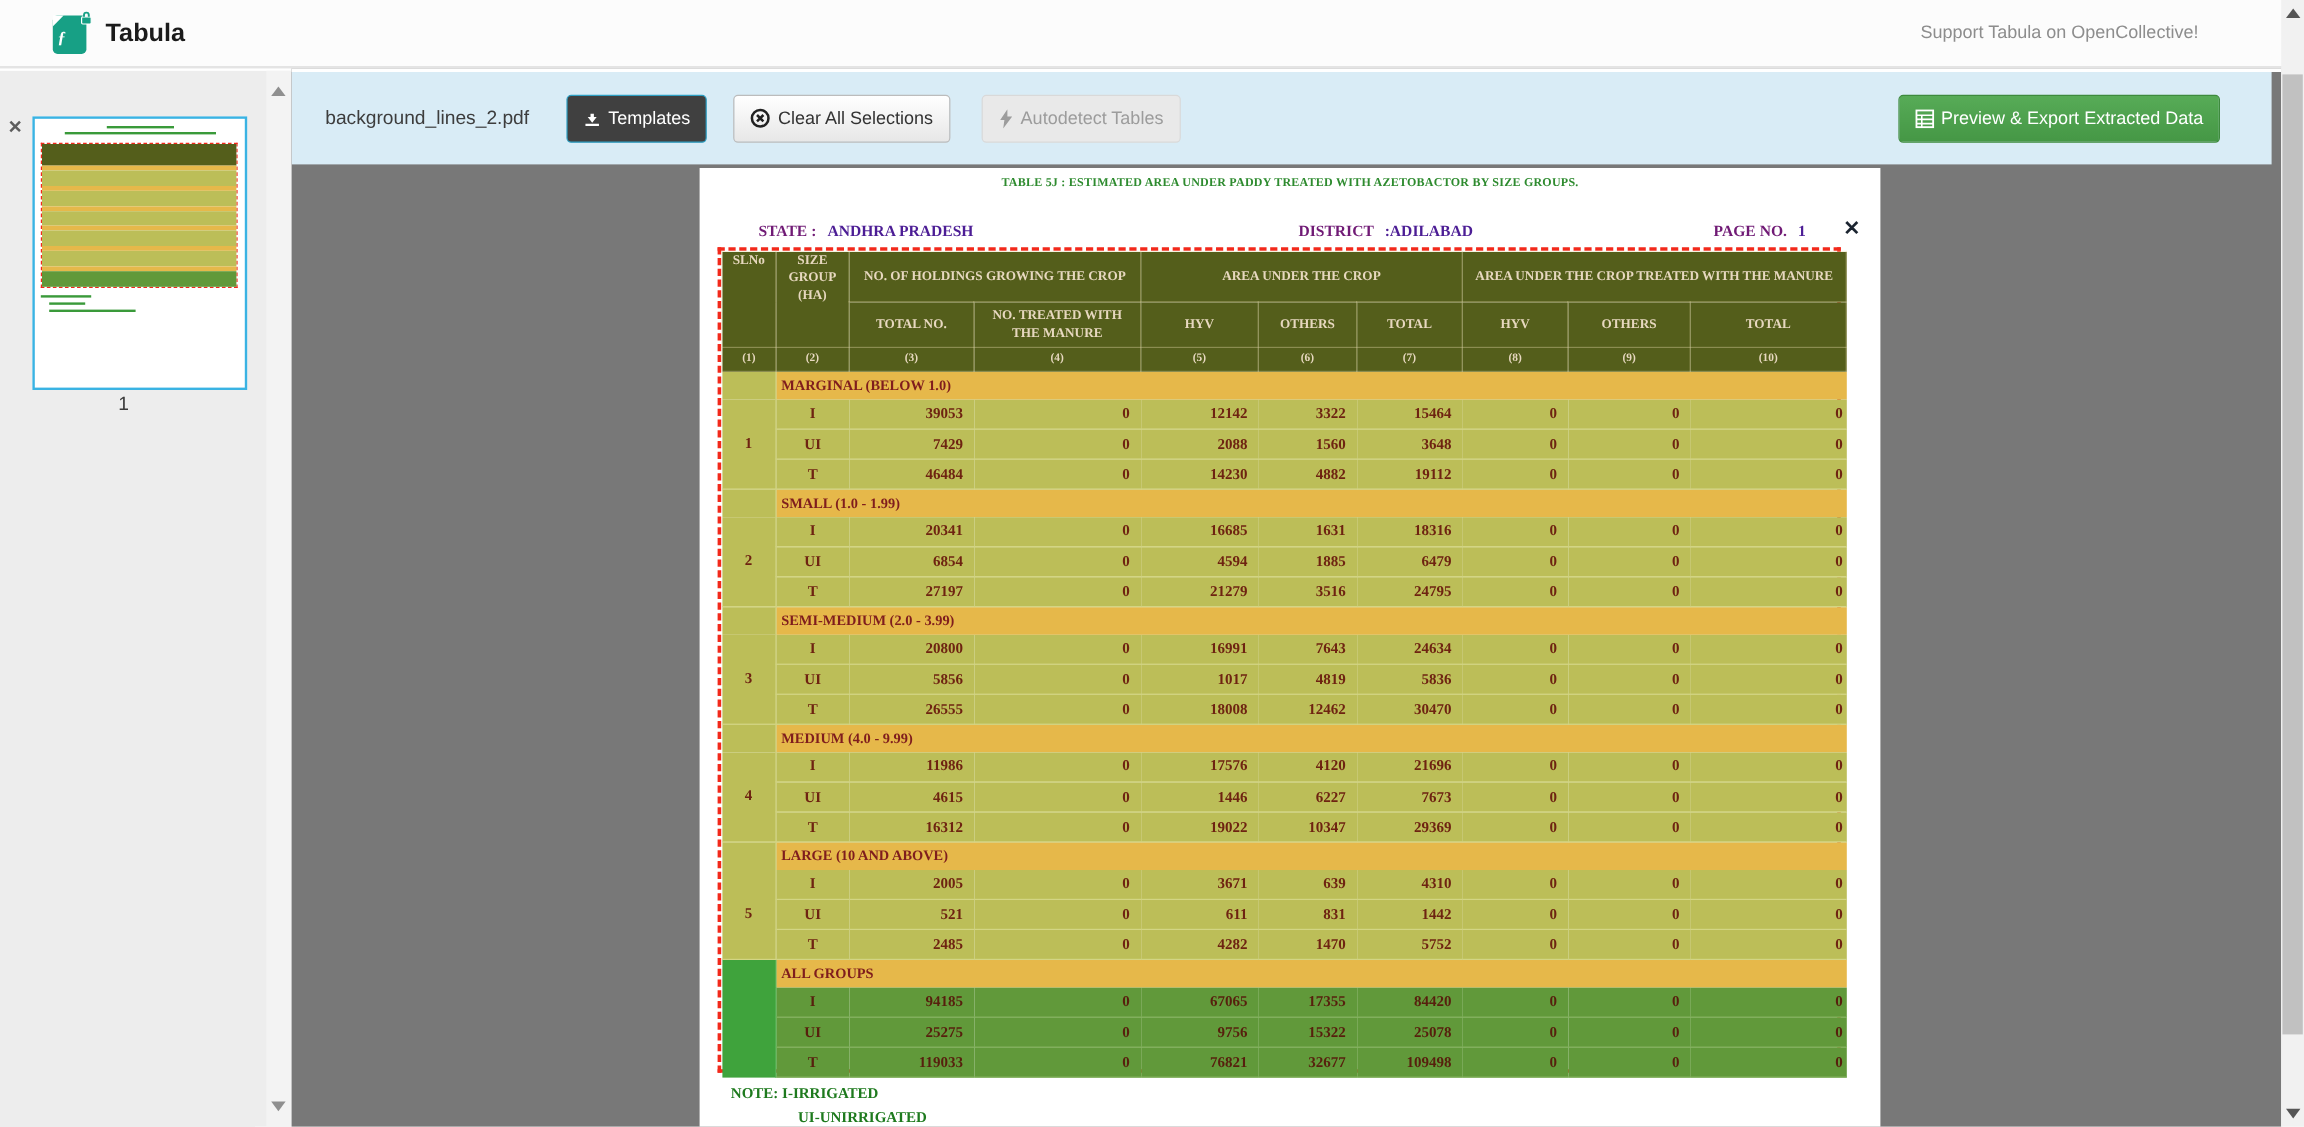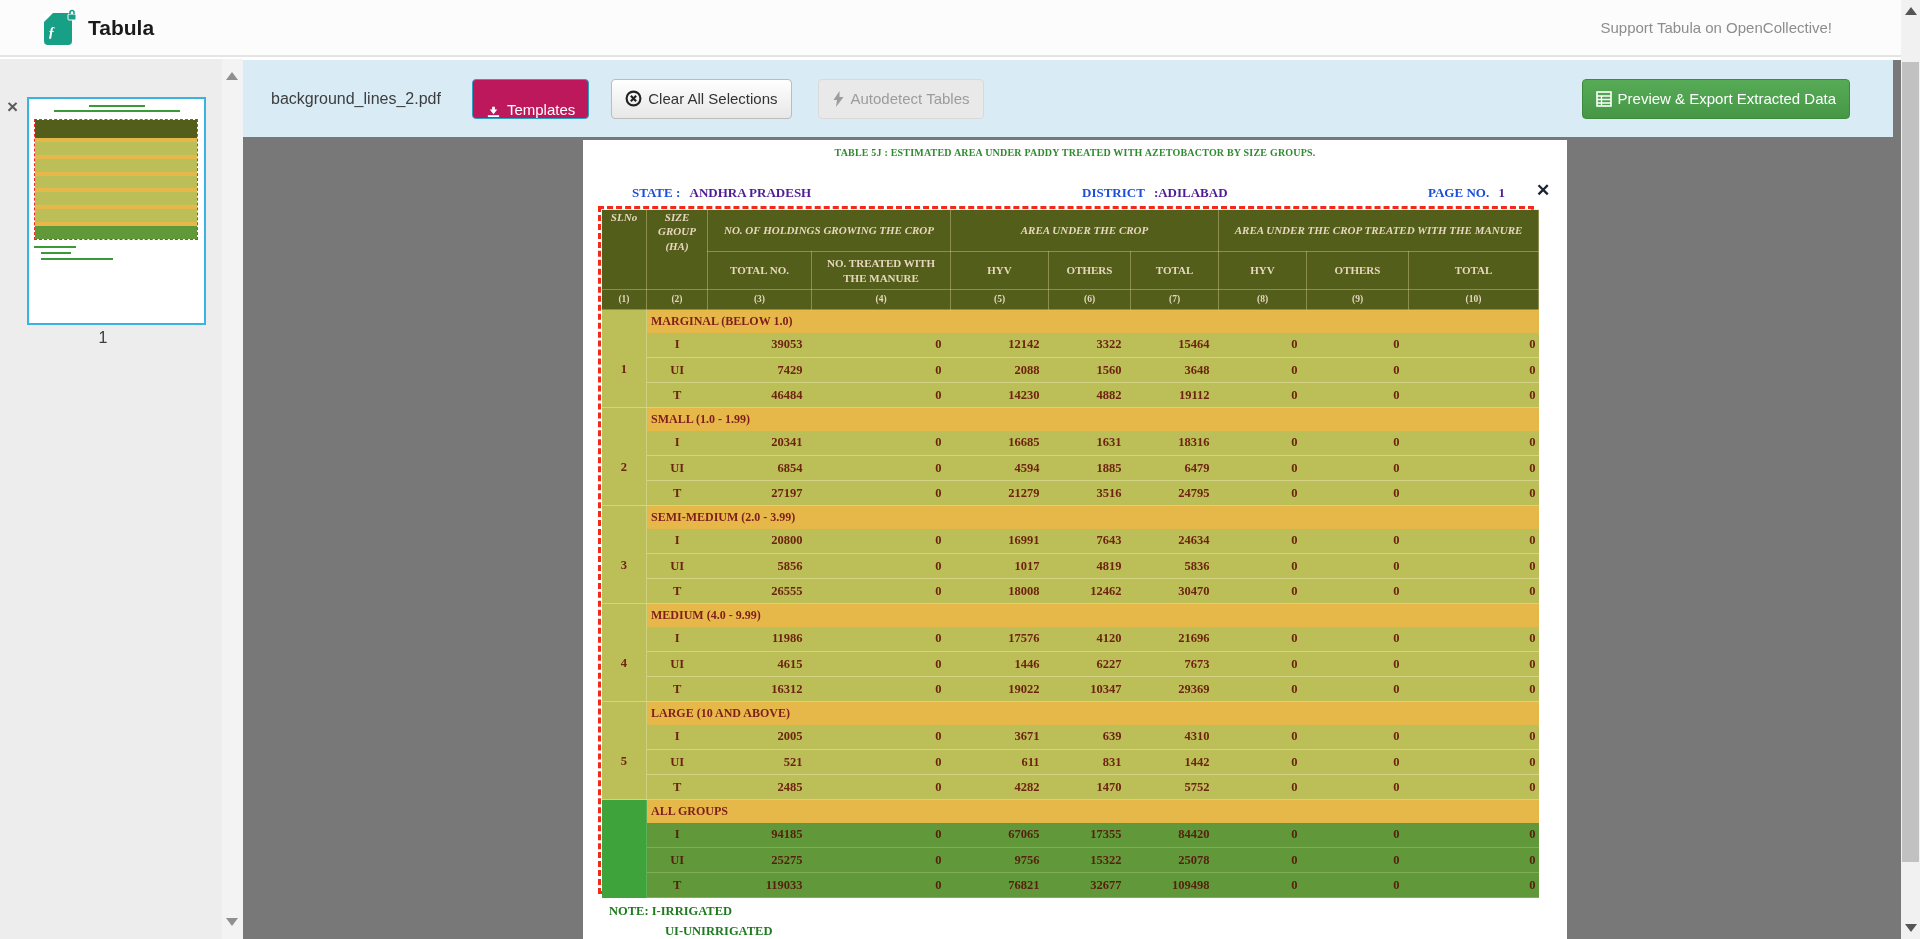--- a/index.html
+++ b/index.html
@@ -36,49 +36,49 @@
 
   
   .viewer { position:absolute; left:243px; right:19px; top:57px; bottom:0;
     background:#787878; border-top:3px solid #fff; overflow:hidden; }
   .toolbar { position:absolute; left:0; top:0; right:8px; height:77px;
     background:#d9ecf6; display:flex; align-items:center; padding-left:28px; }
   .file-name { font-size:16px; color:#3d3d3d; }
   .btn { height:40px; border-radius:4px; font-size:15px; display:inline-flex;
     align-items:center; padding:0 13px; cursor:pointer; border:1px solid transparent; }
   .btn svg { margin-right:6px; }
-  .btn-templates { margin-left:31px; background:#be185d; border-color:#2d9fc3; color:#fff;align-items:flex-end; }
+  .btn-templates { margin-left:31px; background:#404040; border-color:#2d9fc3; color:#fff; }
   .btn-clear { margin-left:22px; background:linear-gradient(#ffffff,#e7e7e7);
     border-color:#bcbcbc; color:#333; }
   .btn-auto { margin-left:26px; background:#e9e9e9; border-color:#d9d9d9; color:#9c9c9c;
     cursor:default; }
   .btn-export { margin-left:auto; margin-right:43px; background:linear-gradient(#57ab57,#459745);
     border-color:#3d8a3d; color:#fff; }
 
   
   .page { position:absolute; left:340px; top:80px; width:984px; height:900px;
     background:#fff; font-family:"Liberation Serif", serif; overflow:hidden; }
   .doc-title { position:absolute; top:7px; left:0; width:100%; text-align:center;
     font-size:10px; font-weight:bold; color:#2e8b2f; letter-spacing:.2px; }
   .doc-meta { position:absolute; top:45px; left:0; width:100%; font-size:13px; font-weight:bold; }
   .meta-state { position:absolute; left:49px; }
   .meta-district { position:absolute; left:499px; }
   .meta-pageno { position:absolute; left:845px; }
-  .green-lbl { color:#1d4ed8; }
+  .green-lbl { color:#701a75; }
   .dark-val { color:#4c1d95; margin-left:6px; }
   .sel-close { position:absolute; left:953px; top:42px; font-size:17px; font-weight:900;
     color:#1b2430; cursor:pointer; line-height:1; }
 
   .selection { position:absolute; left:15px; top:66px; width:936px; height:688px;
     border:3px dashed #f2291b; cursor:move; }
   table.pdf-table { width:100%; height:100%; border-collapse:collapse; table-layout:fixed;
     font-family:"Liberation Serif", serif; font-weight:bold; }
   .pdf-table thead th { background:#545e1b; color:#e7d8bf; font-size:11px;
     border:1px solid rgba(230,218,170,.38); line-height:1.3; font-weight:bold; padding:0 4px; }
-  .pdf-table thead tr.h1 { height:42px;font-style:italic; }
+  .pdf-table thead tr.h1 { height:42px; }
   .pdf-table thead tr.h2 { height:38px; }
   .pdf-table thead tr.h3 { height:20px; }
   .pdf-table thead tr.h3 th { font-size:9.5px; }
   th.hc1 { vertical-align:top; padding-top:18px; }
   th.hc2 { vertical-align:top; padding-top:10px; }
   .pdf-table td { font-size:12.5px; color:#6e2311; background:#bcbe58;
     border-bottom:1px solid #d3d584; }
   tr.glabel { height:23px; }
   tr.drow { height:25px; }
   td.gold { background:#e6b84a; color:#7f1d1d; text-align:left; padding-left:4px;

